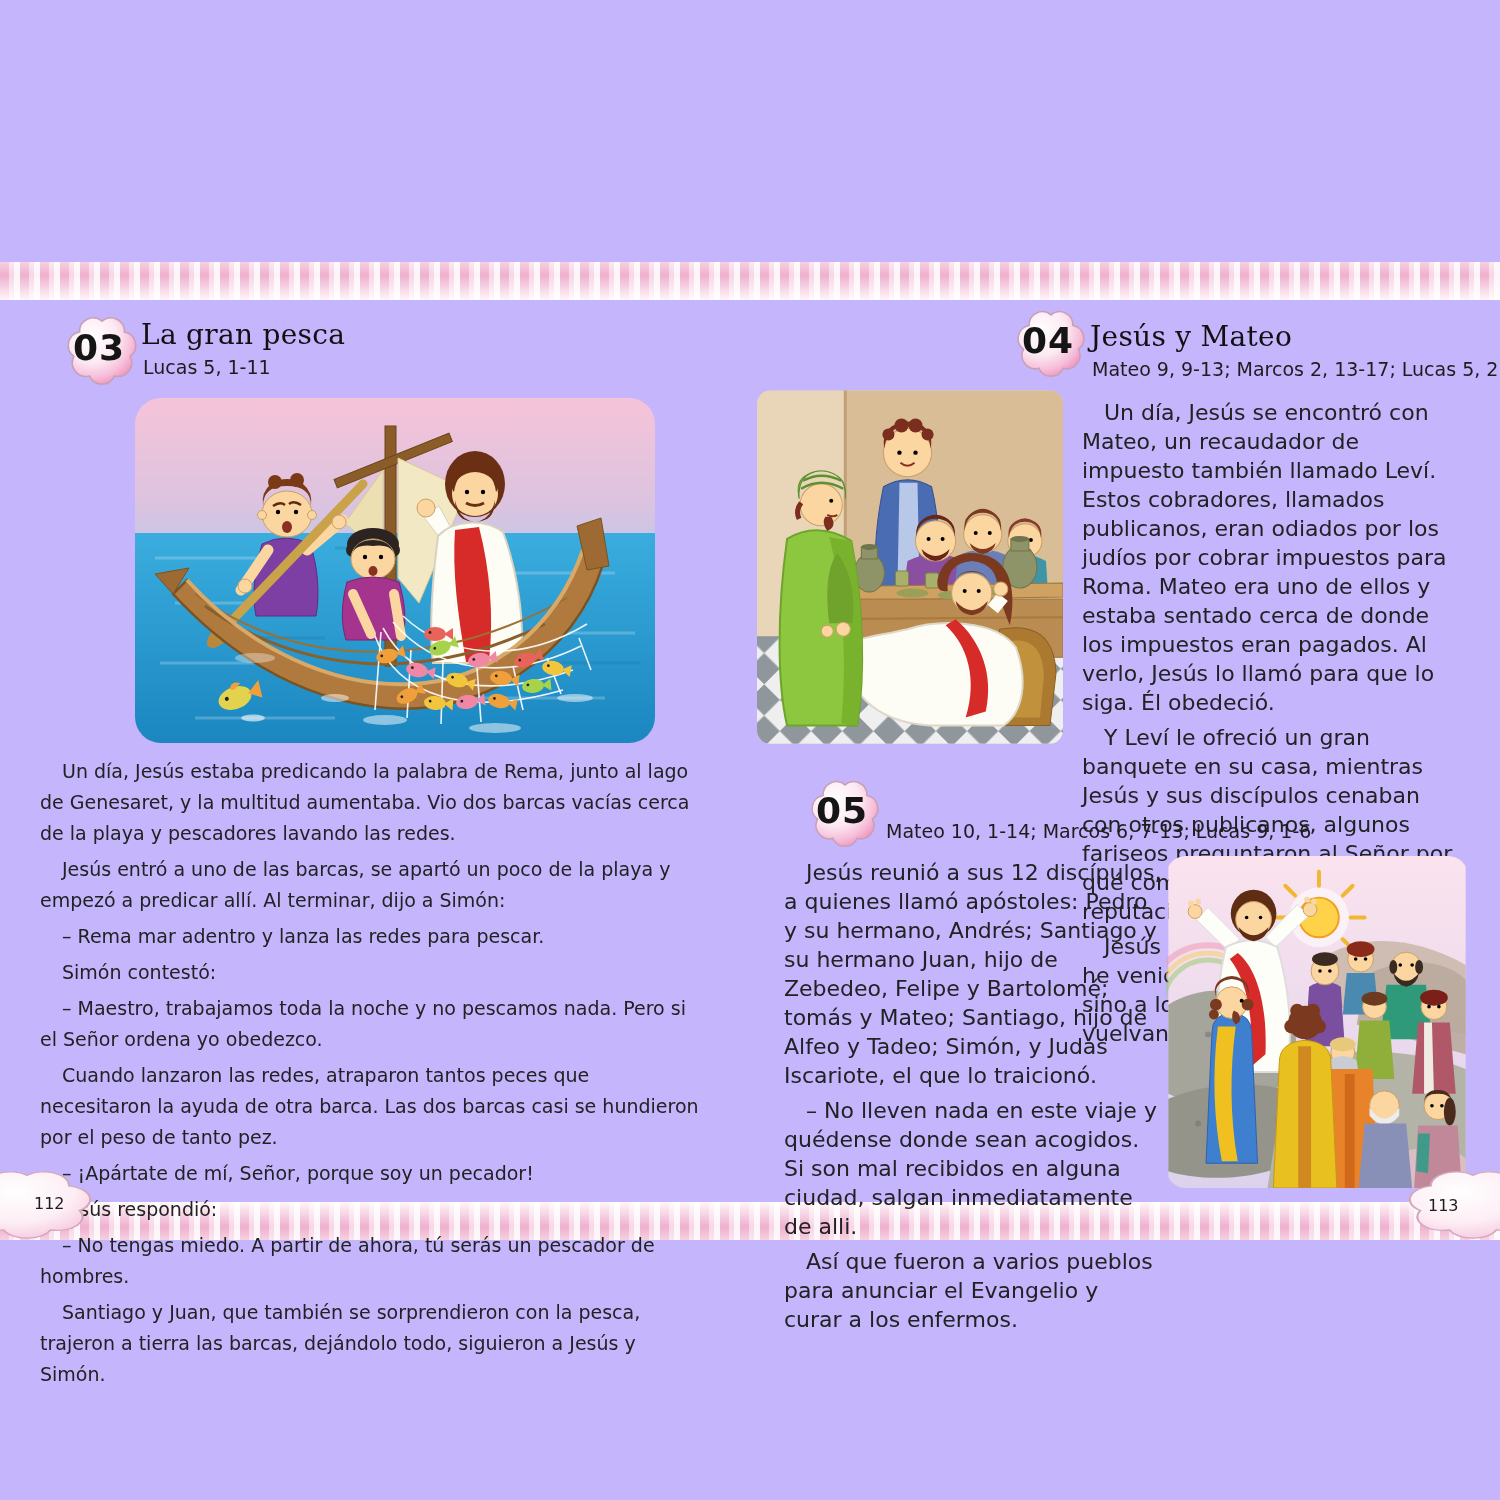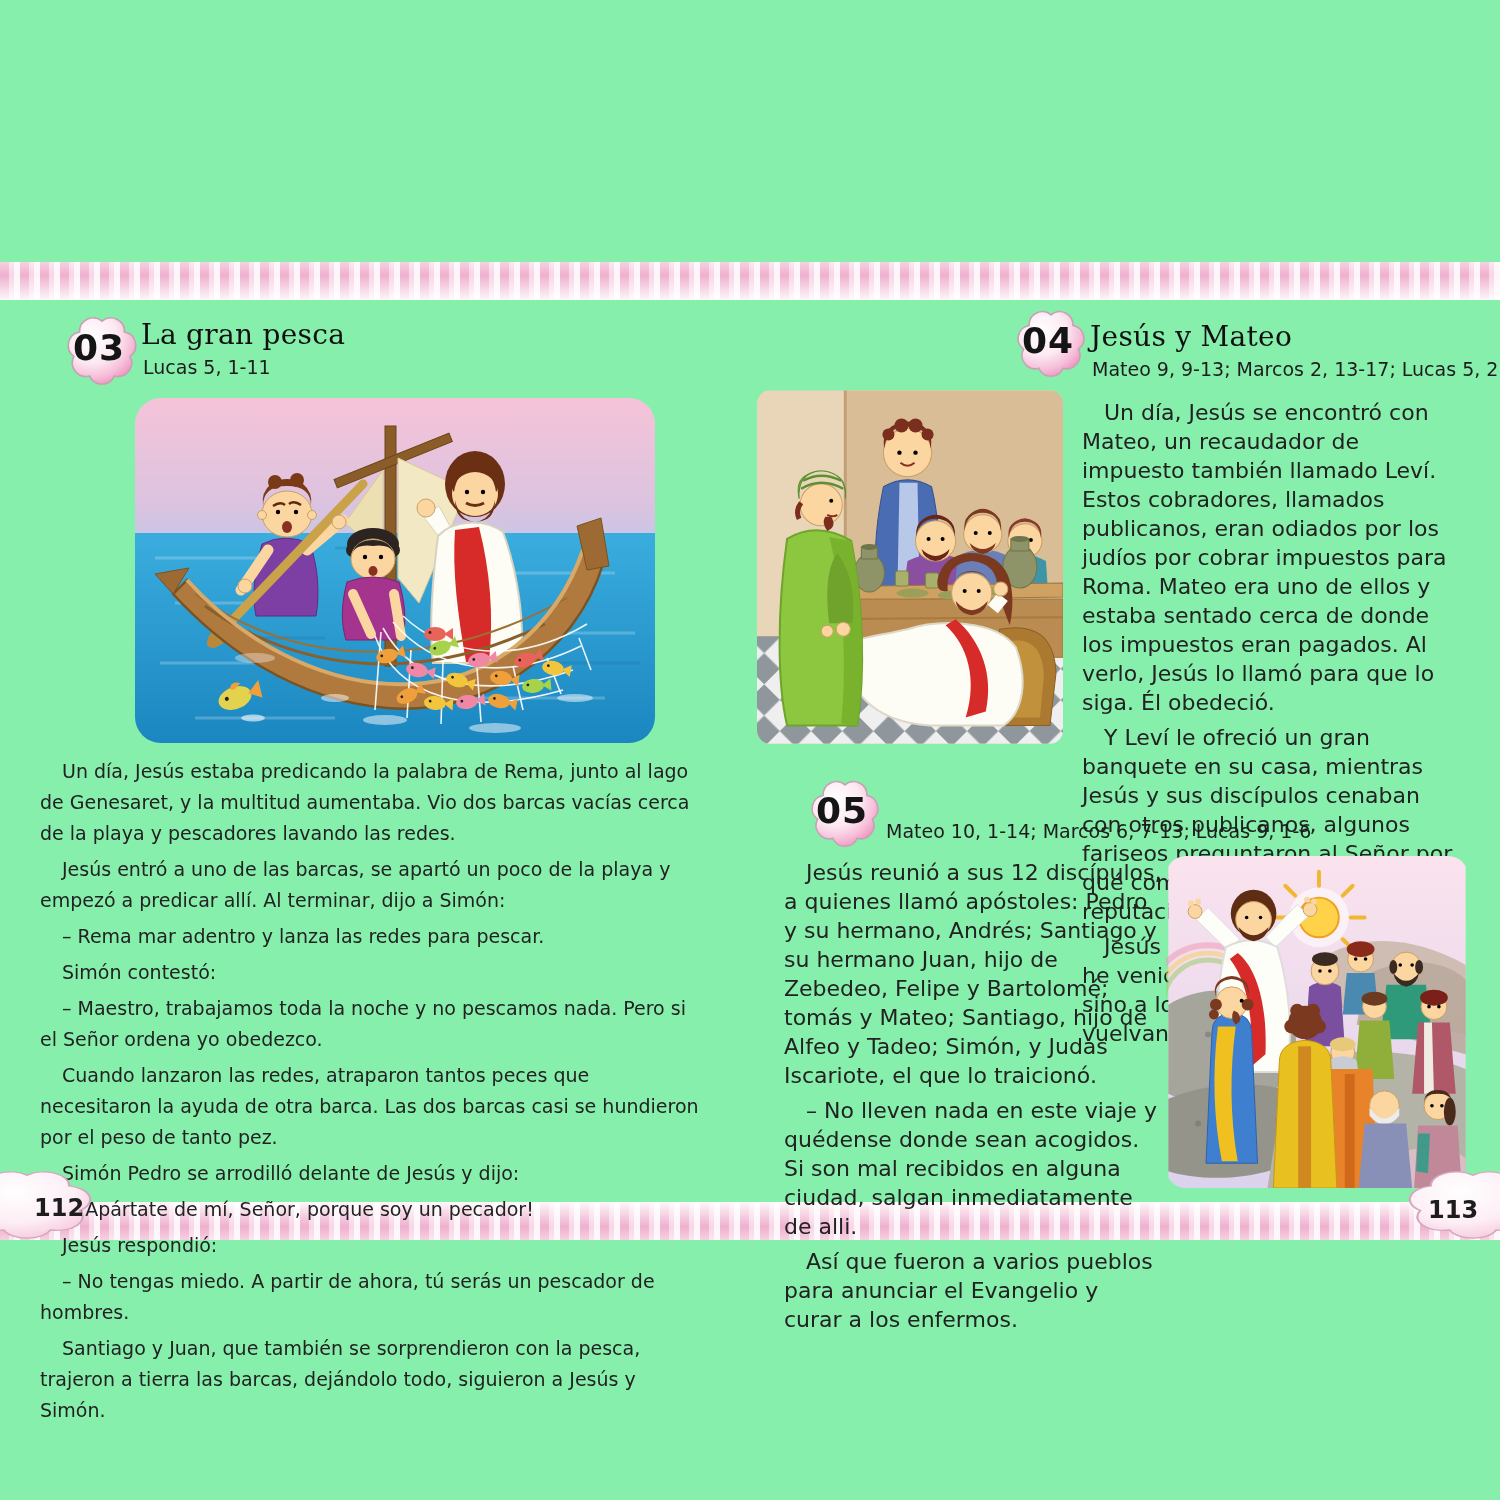--- a/index.html
+++ b/index.html
@@ -1,16 +1,16 @@
 <!DOCTYPE html>
 <html><head>
 <meta charset="utf-8">
 <style>
   html,body{margin:0;padding:0;background:#fff}
-  #spread{position:relative;width:1500px;height:1500px;background:#86efac;overflow:hidden;
+  #spread{position:relative;width:1500px;height:1500px;background:#c4b5fd;overflow:hidden;
           font-family:"DejaVu Sans",sans-serif;color:#222}
   
   .stripes{position:absolute;left:0;width:1500px;height:38px;z-index:1;
     background:repeating-linear-gradient(90deg,#eeaccb 0 9px,#f7d3e5 9px 14px,#fdf3f8 14px 20px);}
   .stripes.top{top:262px}
   .stripes.top::after{content:"";position:absolute;inset:0;
     background:linear-gradient(180deg,rgba(255,255,255,.45) 0%,rgba(255,255,255,.05) 35%,rgba(255,255,255,.9) 100%)}
   .stripes.bottom{top:1202px}
   .stripes.bottom::after{content:"";position:absolute;inset:0;
     background:linear-gradient(0deg,rgba(255,255,255,.45) 0%,rgba(255,255,255,.05) 35%,rgba(255,255,255,.9) 100%)}
@@ -23,21 +23,21 @@
     font-size:28px;color:#111;letter-spacing:.3px;white-space:nowrap;z-index:2}
   .refline{position:absolute;font-size:19px;color:#1d1d1d;white-space:nowrap;z-index:2}
   .textcol{position:absolute;z-index:2}
   .textcol p{margin:0 0 5px;text-indent:22px;font-size:19px;line-height:31px}
   .textcol.narrow p{font-size:22px;line-height:29px;margin-bottom:6px}
   .illo{position:absolute;overflow:hidden;z-index:2}
   .illo svg{display:block;width:100%;height:100%}
   .r26{border-radius:26px}.r14{border-radius:14px}.r20{border-radius:20px}
   .corner-cloud{position:absolute;width:150px;height:80px;z-index:4}
   .corner-cloud svg{width:100%;height:100%;display:block}
-  .corner-num{position:absolute;font-size:24px;font-weight:bold;color:#1d1d1d}
+  .corner-num{position:absolute;font-size:16px;font-weight:normal;color:#1d1d1d}
 </style>
 </head>
 <body>
 
 <div id="spread">
 
   <svg width="0" height="0" style="position:absolute" aria-hidden="true">
     <defs>
       <path id="cloudPath" d="M50,14 A17,17 0 0 1 78.1,27.5 A17,17 0 0 1 85.1,58 A17,17 0 0 1 65.6,82.4 A17,17 0 0 1 34.4,82.4 A17,17 0 0 1 14.9,58 A17,17 0 0 1 21.9,27.5 A17,17 0 0 1 50,14 Z"></path>
       <radialGradient id="cloudGrad" cx="35%" cy="30%" r="85%">
@@ -257,21 +257,20 @@
     </svg>
   </div>
 
   <div class="textcol" style="left:40px;top:756px;width:665px">
     <p>Un día, Jesús estaba predicando la palabra de Rema, junto al lago de Genesaret, y la multitud aumentaba. Vio dos barcas vacías cerca de la playa y pescadores lavando las redes.</p>
     <p>Jesús entró a uno de las barcas, se apartó un poco de la playa y empezó a predicar allí. Al terminar, dijo a Simón:</p>
     <p>– Rema mar adentro y lanza las redes para pescar.</p>
     <p>Simón contestó:</p>
     <p>– Maestro, trabajamos toda la noche y no pescamos nada. Pero si el Señor ordena yo obedezco.</p>
     <p>Cuando lanzaron las redes, atraparon tantos peces que necesitaron la ayuda de otra barca. Las dos barcas casi se hundieron por el peso de tanto pez.</p>
-    <p>Simón Pedro se arrodilló delante de Jesús y dijo:</p>
     <p>– ¡Apártate de mí, Señor, porque soy un pecador!</p>
     <p>Jesús respondió:</p>
     <p>– No tengas miedo. A partir de ahora, tú serás un pescador de hombres.</p>
     <p>Santiago y Juan, que también se sorprendieron con la pesca, trajeron a tierra las barcas, dejándolo todo, siguieron a Jesús y Simón.</p>
   </div>
 
   <div class="badge" style="left:1012px;top:304px;width:78px;height:78px">
     <svg viewBox="0 0 100 100">
         <use href="#cloudPath" fill="url(#cloudGrad)" stroke="#c9a0b4" stroke-width="2"></use>
       </svg>

